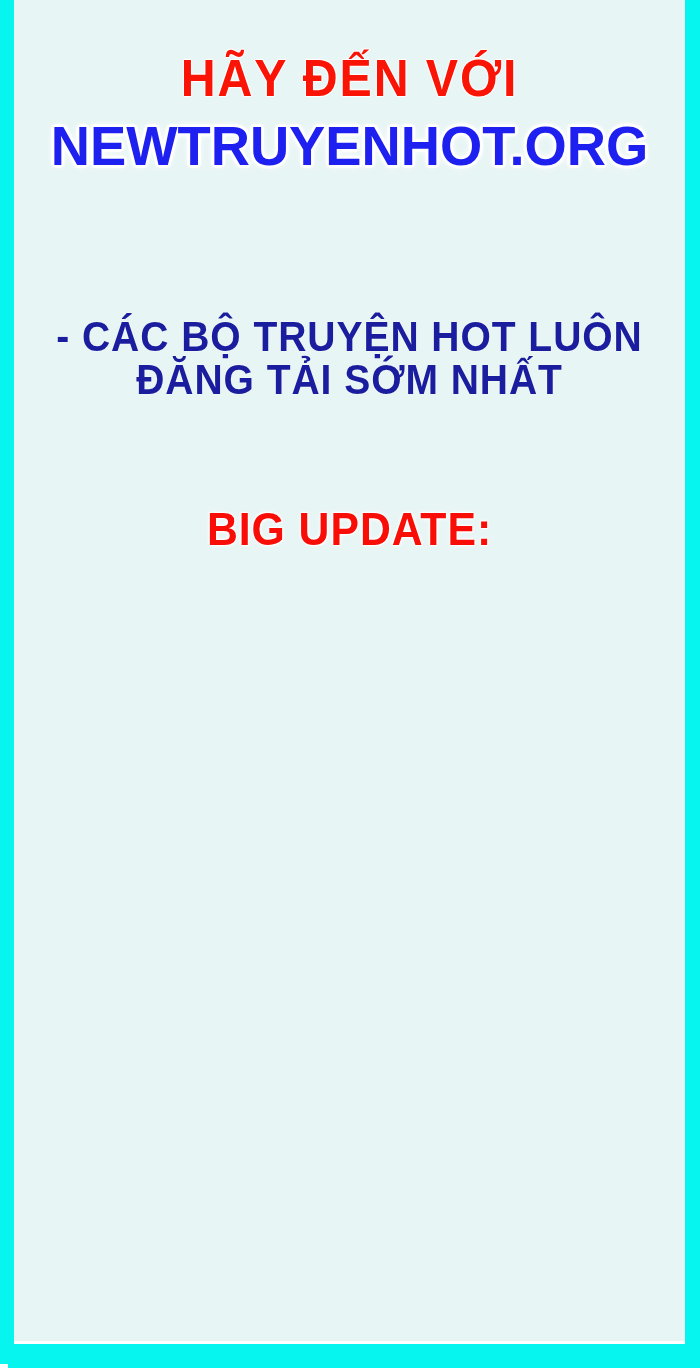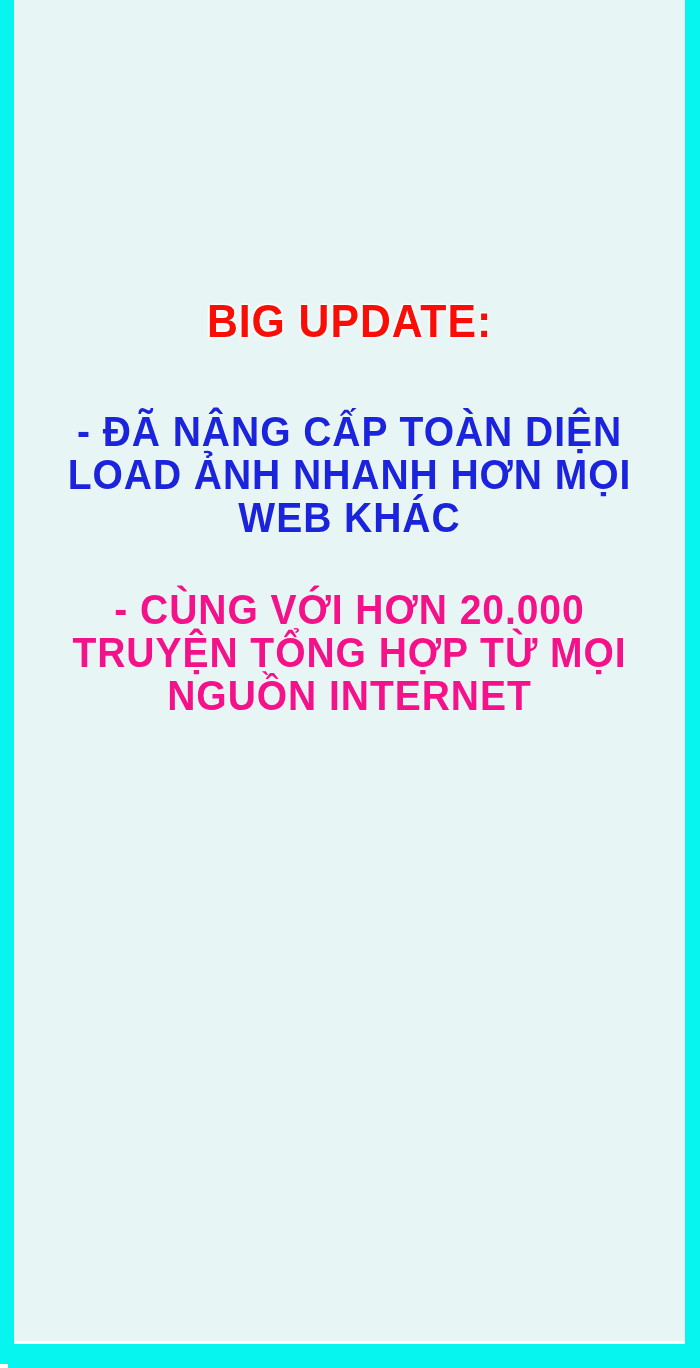--- a/index.html
+++ b/index.html
@@ -145,48 +145,47 @@
 </style>
 </head>
 <body>
 
 <div id="announcement-page">
 
   <div id="content-panel">
 
     <div class="sp-top"></div>
 
+    <div class="block">
+      <div class="line headline-red">HÃY ĐẾN VỚI</div>
+      <div class="sp-title-gap"></div>
+      <div class="line headline-domain">NEWTRUYENHOT.ORG</div>
+    </div>
 
     <div class="sp-big-1"></div>
 
 
     <div class="sp-mid"></div>
 
+    <div class="block">
+      <div class="line body-navy">- CÁC BỘ TRUYỆN HOT LUÔN</div>
+      <div class="line body-navy">ĐĂNG TẢI SỚM NHẤT</div>
+    </div>
 
     <div class="sp-big-2"></div>
 
     <div class="line section-red">BIG UPDATE:</div>
 
     <div class="sp-small"></div>
 
 
     <div class="sp-big-3"></div>
 
-    <div class="block">
-      <div class="line body-blue">- ĐÃ NÂNG CẤP TOÀN DIỆN</div>
-      <div class="line body-blue">LOAD ẢNH NHANH HƠN MỌI</div>
-      <div class="line body-blue">WEB KHÁC</div>
-    </div>
 
     <div class="sp-big-4"></div>
 
-    <div class="block">
-      <div class="line body-pink">- CÙNG VỚI HƠN 20.000</div>
-      <div class="line body-pink">TRUYỆN TỔNG HỢP TỪ MỌI</div>
-      <div class="line body-pink">NGUỒN INTERNET</div>
-    </div>
 
   </div>
 
   <div id="bottom-hairline"></div>
   <div id="bottom-corner-nick"></div>
 
 </div>
 
 </body></html>

